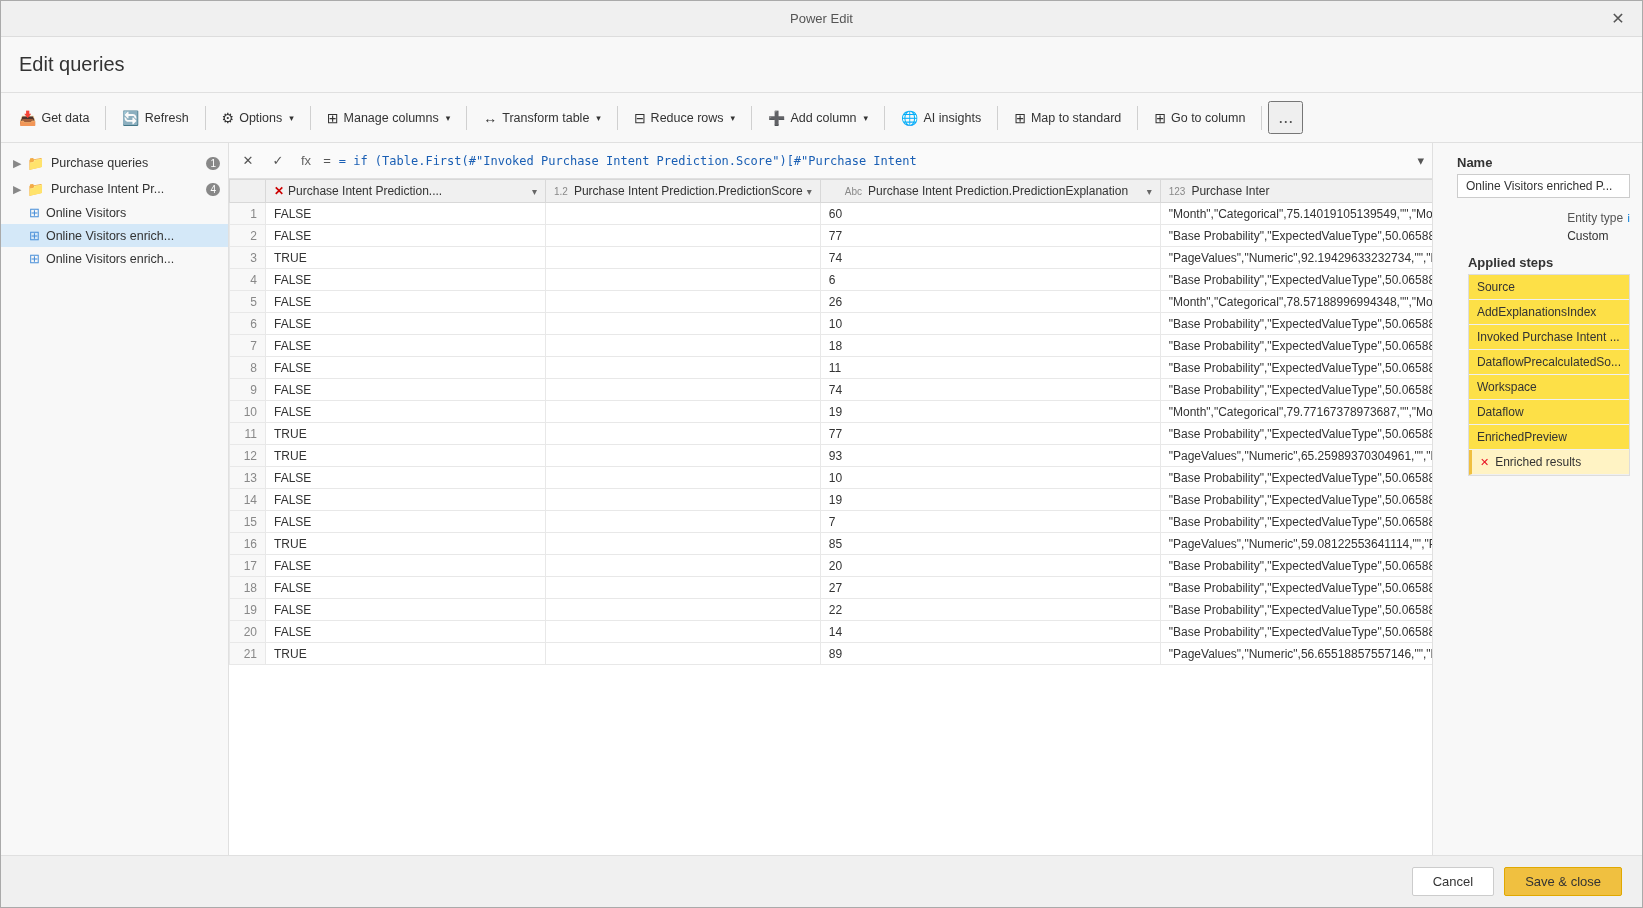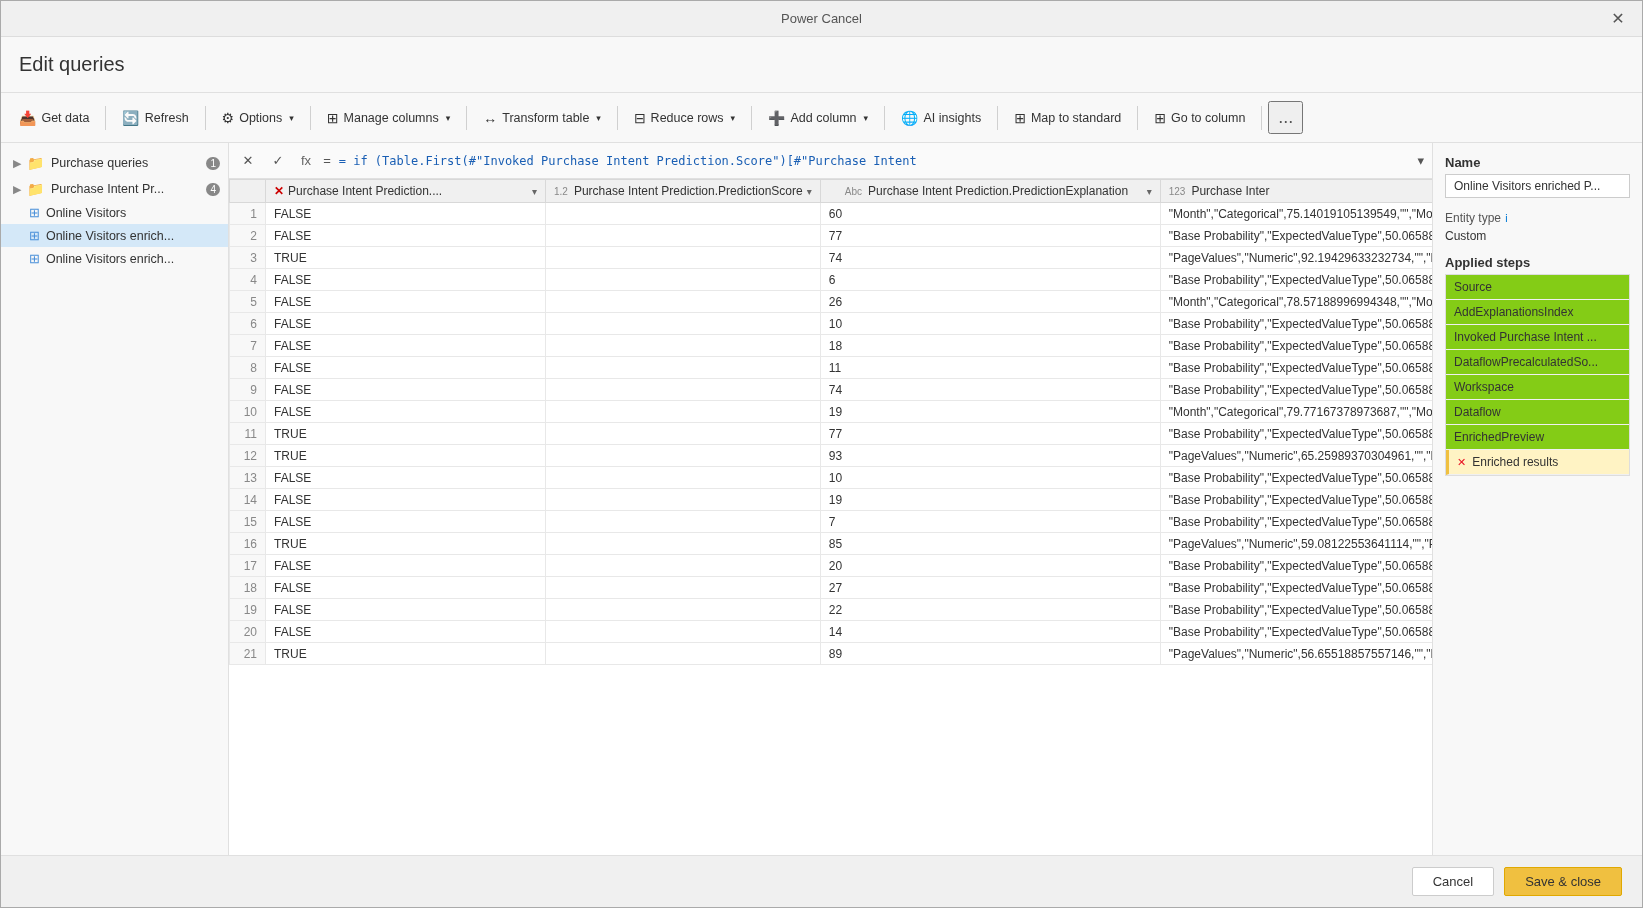--- a/index.html
+++ b/index.html
@@ -45,47 +45,47 @@
 
     .grid-container { flex: 1; overflow: auto; position: relative; }
 
     .data-grid { border-collapse: collapse; width: 100%; min-width: 800px; }
     .data-grid th { background: #f0f0f0; border: 1px solid #d8d8d8; padding: 4px 8px; font-weight: 500; font-size: 12px; text-align: left; white-space: nowrap; position: sticky; top: 0; z-index: 2; }
     .data-grid th .col-header { display: flex; align-items: center; gap: 4px; }
     .data-grid th .col-filter { margin-left: auto; cursor: pointer; font-size: 10px; color: #666; }
     .data-grid td { border: 1px solid #e8e8e8; padding: 2px 8px; font-size: 12px; white-space: nowrap; overflow: hidden; max-width: 300px; text-overflow: ellipsis; height: 22px; }
     .row-num { background: #f8f8f8; color: #888; text-align: right; min-width: 36px; border-right: 1px solid #d8d8d8; font-size: 11px; }
 
-    .properties-panel { width: 210px; background: #f8f8f8; border-left: 1px solid #e0e0e0; padding: 12px; display: flex; flex-direction: column; gap: 12px; flex-shrink: 0; }
+    .properties-panel { width: 210px; background: #f8f8f8; border-left: 1px solid #e0e0e0; padding: 12px; display: flex; flex-direction: column; gap: 12px; flex-shrink: 0; align-items: flex-end; }
     .prop-section-title { font-size: 13px; font-weight: 600; color: #333; margin-bottom: 4px; }
     .prop-input { border: 1px solid #ccc; padding: 4px 8px; font-size: 12px; background: white; color: #333; width: 100%; }
     .prop-label { font-size: 12px; color: #555; margin-bottom: 4px; display: flex; align-items: center; gap: 4px; }
     .prop-value { font-size: 12px; color: #333; }
     .info-icon { font-size: 11px; color: #0078d4; }
 
     .steps-section { flex: 1; }
-    .steps-list { border: 1px solid #ddd; background: #84cc16; }
+    .steps-list { border: 1px solid #ddd; background: #fde047; }
     .step-item { padding: 5px 8px; font-size: 12px; color: #333; cursor: pointer; border-bottom: 1px solid #f0f0f0; display: flex; align-items: center; gap: 4px; }
     .step-item.active { background: #fff3c4; border-left: 3px solid #f0c040; }
     .step-error { color: #e81123; font-size: 11px; margin-right: 2px; }
 
     .footer { background: #f0f0f0; border-top: 1px solid #e0e0e0; height: 52px; display: flex; align-items: center; justify-content: flex-end; padding: 0 20px; gap: 10px; flex-shrink: 0; }
     .footer-btn { padding: 6px 20px; font-size: 13px; cursor: pointer; border-radius: 2px; border: 1px solid #ccc; }
     .footer-btn.cancel { background: white; color: #333; }
     .footer-btn.save { background: #f0c040; color: #333; border-color: #e0a800; font-weight: 500; }
 
     .grid-wrapper { flex: 1; overflow: hidden; position: relative; }
   </style>
 </head>
 <body>
 
 <div class="window">
 
   <div class="title-bar">
-    <span class="title-bar-text">Power Cancel</span>
+    <span class="title-bar-text">Power Edit</span>
     <button class="close-btn">✕</button>
   </div>
 
   <div style="display:flex; flex:1; overflow:hidden; flex-direction:column;">
     <div style="display:flex; align-items:center; height:56px; padding-left:18px; border-bottom:1px solid #e0e0e0; background:#f8f8f8; flex-shrink:0;">
       <span class="sidebar-title" style="padding:0;">Edit queries</span>
     </div>
 
     <div class="toolbar">
       <button class="toolbar-btn">

